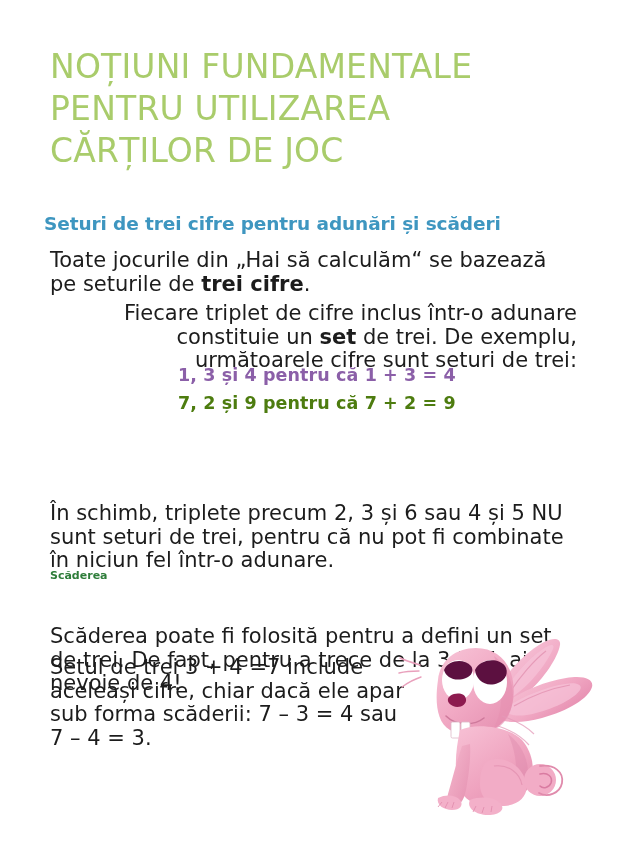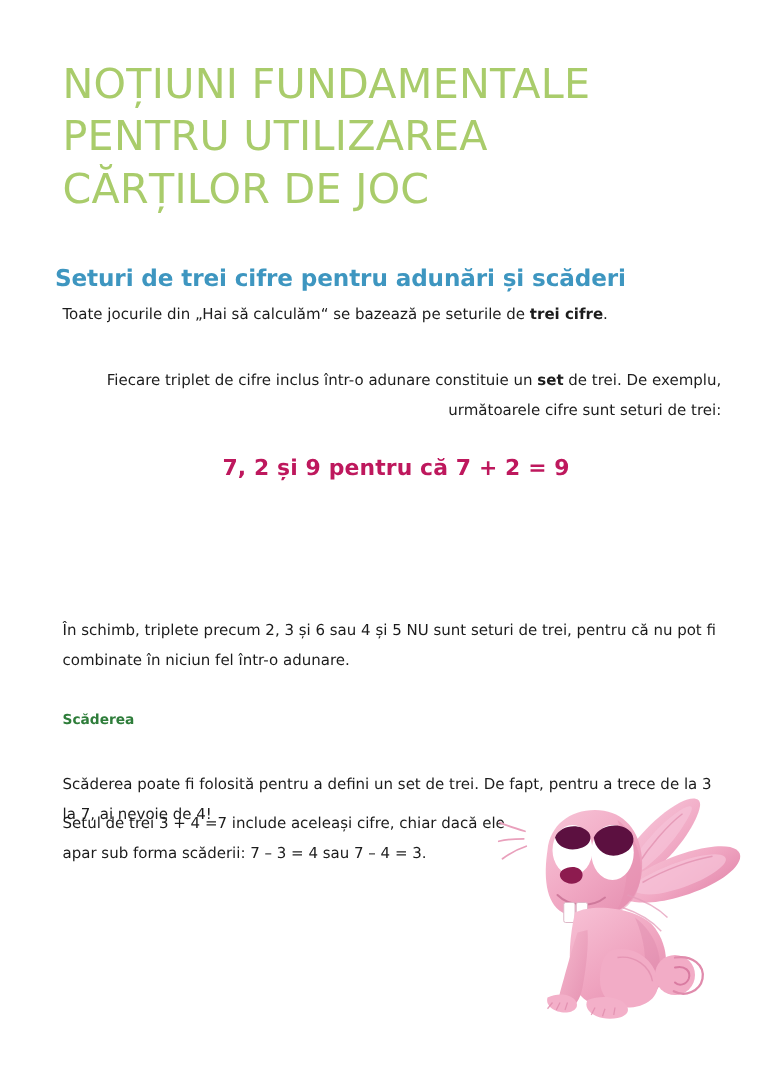--- a/index.html
+++ b/index.html
@@ -48,21 +48,21 @@
     line-height: 22px;
     letter-spacing: -0.1px;
   }
 
   
   .para {
     position: absolute;
     left: 50px;
     width: 527px;
     color: #1c1c1c;
-    font-size: 12px;
+    font-size: 21px;
     line-height: 23.5px;
     font-weight: 400;
   }
   .para b { font-weight: bold; }
 
   .p-intro   { top: 228px; }
   .p-triplet { top: 281px; text-align: right; }
   .p-contra  { top: 481px; }
   .p-sub1    { top: 604px; }
   .p-sub2    { top: 635px; }
@@ -116,21 +116,22 @@
 PENTRU UTILIZAREA
 CĂRȚILOR DE JOC</h1>
 
   <h2 class="section-heading-teal">Seturi de trei cifre pentru adunări și scăderi</h2>
 
   <p class="para p-intro"><span>Toate jocurile din „Hai să calculăm“ se bazează pe seturile de </span><b>trei cifre</b><span>.</span></p>
 
   <p class="para p-triplet"><span>Fiecare triplet de cifre inclus într-o adunare constituie un </span><b>set</b><span> de trei. De exemplu, următoarele cifre sunt seturi de trei:</span></p>
 
   <div class="examples">
-    <div class="example-line" style="color:#be185d">7, 2 și 9 pentru că 7 + 2 = 9</div>
+    <div class="example-line" style="color:#8b5fa8">1, 3 și 4 pentru că 1 + 3 = 4</div>
+    <div class="example-line" style="color:#4d7c0f">7, 2 și 9 pentru că 7 + 2 = 9</div>
   </div>
 
   <p class="para p-contra">În schimb, triplete precum 2, 3 și 6 sau 4 și 5 NU sunt seturi de trei, pentru că nu pot fi combinate în niciun fel într-o adunare.</p>
 
   <h2 class="section-heading-green">Scăderea</h2>
 
   <p class="para p-sub1">Scăderea poate fi folosită pentru a defini un set de trei. De fapt, pentru a trece de la 3 la 7, ai nevoie de 4!</p>
 
   <p class="para p-sub2">Setul de trei 3 + 4 =7 include aceleași cifre, chiar dacă ele apar sub forma scăderii: 7 – 3 = 4 sau 7 – 4 = 3.</p>
 

